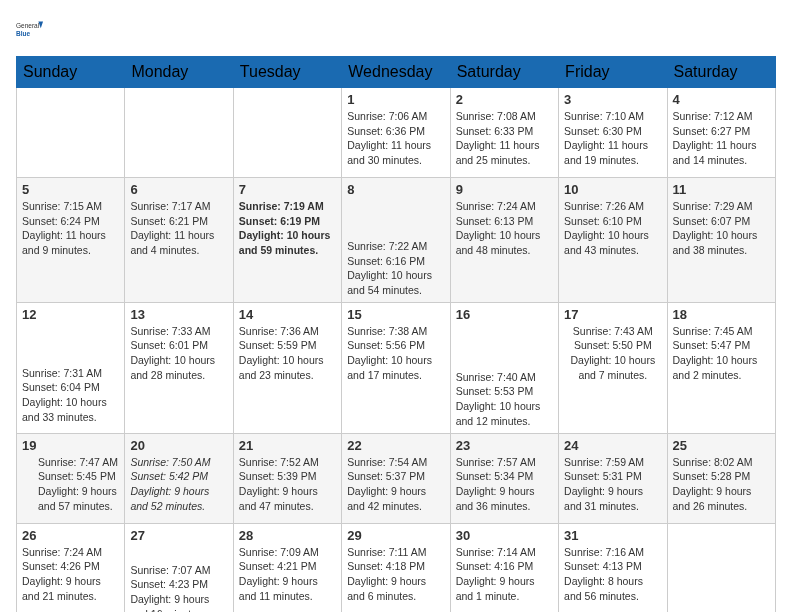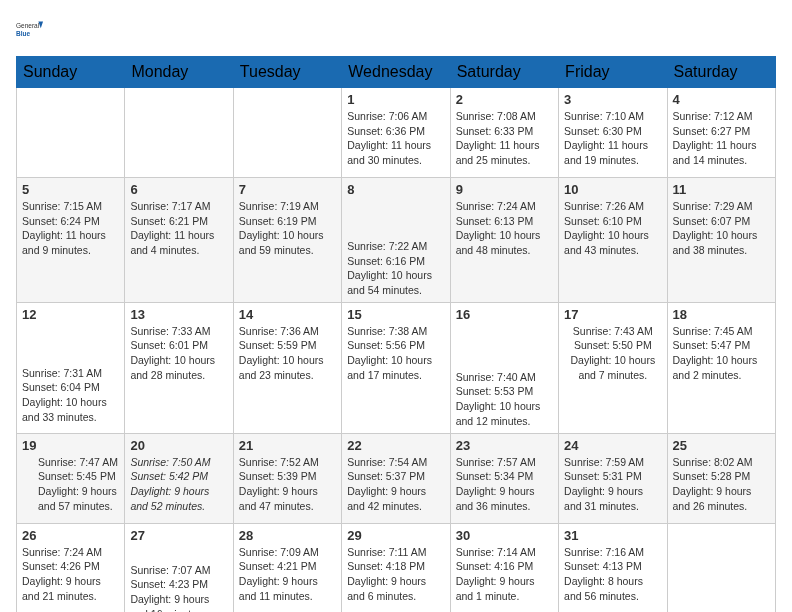--- a/index.html
+++ b/index.html
@@ -142,21 +142,21 @@
         </td>
         <td>
           <span class="day-num">6</span>
           <div class="day-info" style="white-space: pre-line;">Sunrise: 7:17 AM
 Sunset: 6:21 PM
 Daylight: 11 hours
 and 4 minutes.</div>
         </td>
         <td>
           <span class="day-num">7</span>
-          <div class="day-info" style="white-space: pre-line;">Sunrise: 7:19 AM
+          <div class="day-info" style="white-space: pre-line; font-weight: bold;">Sunrise: 7:19 AM
 Sunset: 6:19 PM
 Daylight: 10 hours
 and 59 minutes.</div>
         </td>
         <td>
           <span class="day-num">8</span>
           <div class="day-info" style="white-space: pre-line; margin-top: 42px;">Sunrise: 7:22 AM
 Sunset: 6:16 PM
 Daylight: 10 hours
 and 54 minutes.</div>

